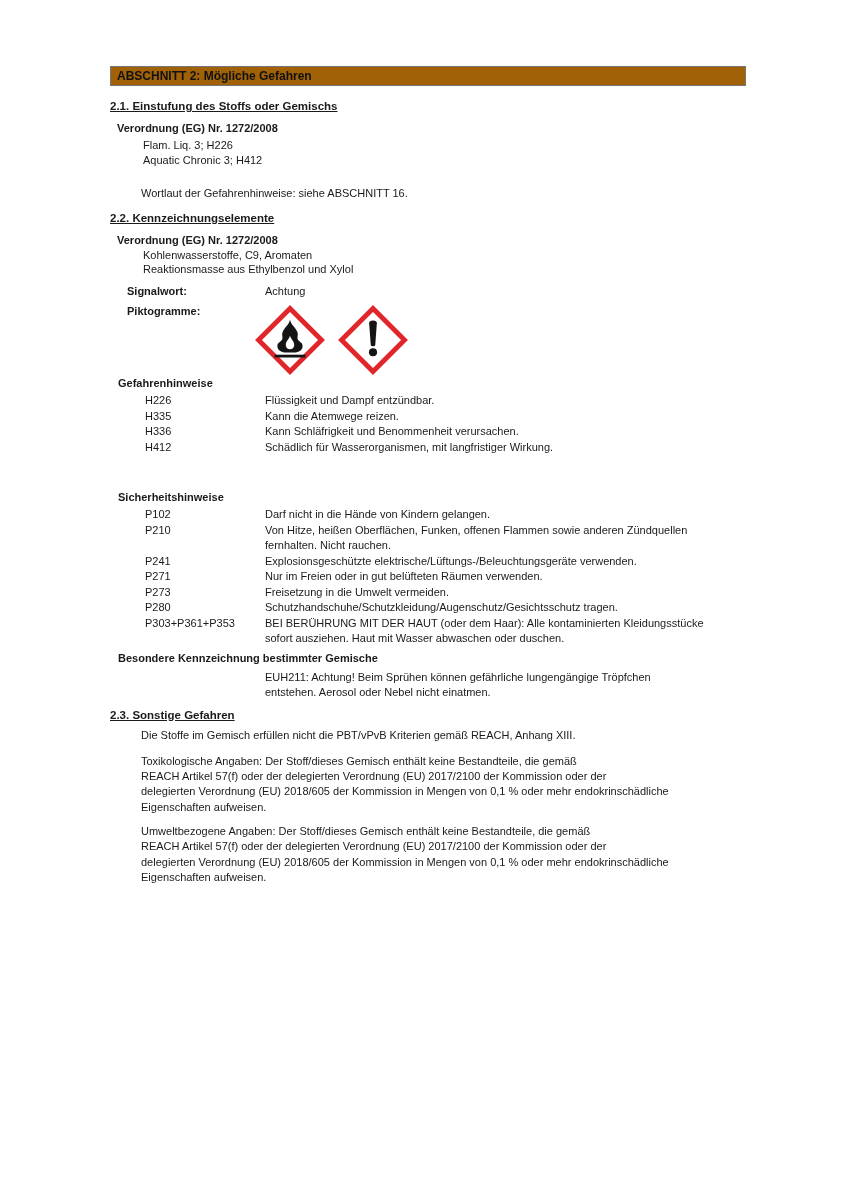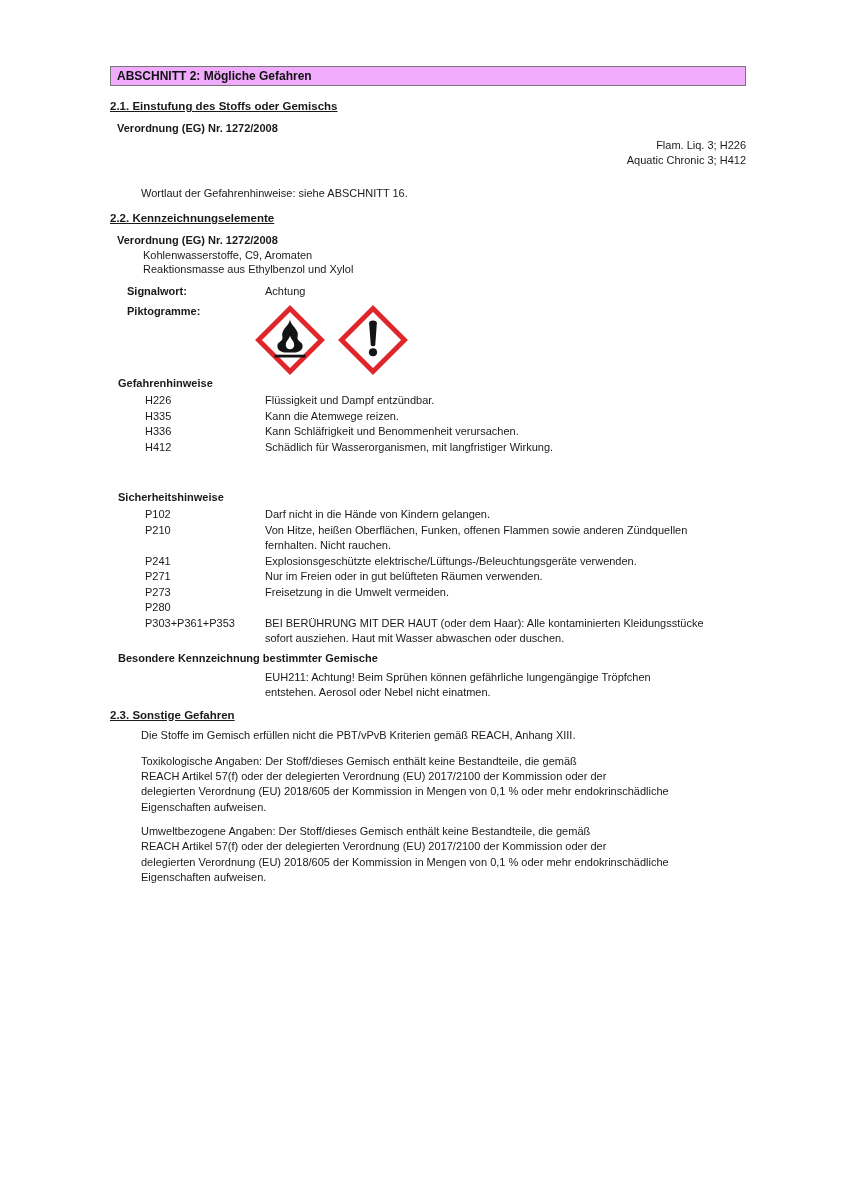--- a/index.html
+++ b/index.html
@@ -7,29 +7,29 @@
     width:849px; height:1200px; background:#ffffff;
     font-family:"Liberation Sans", sans-serif;
     font-size:11px; color:#1a1a1a;
     -webkit-font-smoothing:antialiased;
   }
   .page { position:relative; width:849px; height:1200px; overflow:hidden; background:#fff; }
   .content { position:absolute; left:110px; top:66px; width:636px; }
 
   .section-bar {
     box-sizing:border-box; width:636px; height:20px;
-    background:#f0abfc; border:1px solid #757575;
+    background:#a16207; border:1px solid #757575;
     font-weight:bold; font-size:12px; line-height:18px;
     padding-left:6px; color:#111;
   }
 
   .h-num { font-weight:bold; font-size:11.5px; text-decoration:underline; margin-top:14px; }
 
   .reg { font-weight:bold; margin-left:7px; margin-top:10px; }
-  .ind-items { margin-left:33px; margin-top:4px; line-height:14.5px;text-align:right; }
+  .ind-items { margin-left:33px; margin-top:4px; line-height:14.5px; }
   .ind-items-tight { margin-left:33px; margin-top:3px; line-height:13.5px; }
   .note { margin-left:31px; margin-top:20px; }
 
   .sub-head { font-weight:bold; margin-left:17px; margin-top:10px; }
   .group-head { font-weight:bold; margin-left:8px; }
 
   .kv-row { display:flex; margin-top:9px; }
   .kv-row .kv-label { font-weight:bold; margin-left:17px; width:138px; }
 
   .picto-row { display:flex; margin-top:8px; }
@@ -154,20 +154,21 @@
       <div class="code-row">
         <span class="code">P271</span>
         <span class="txt">Nur im Freien oder in gut belüfteten Räumen verwenden.</span>
       </div>
       <div class="code-row">
         <span class="code">P273</span>
         <span class="txt">Freisetzung in die Umwelt vermeiden.</span>
       </div>
       <div class="code-row">
         <span class="code">P280</span>
+        <span class="txt">Schutzhandschuhe/Schutzkleidung/Augenschutz/Gesichtsschutz tragen.</span>
       </div>
       <div class="code-row">
         <span class="code">P303+P361+P353</span>
         <span class="txt">BEI BERÜHRUNG MIT DER HAUT (oder dem Haar): Alle kontaminierten Kleidungsstücke
 sofort ausziehen. Haut mit Wasser abwaschen oder duschen.</span>
       </div>
     </div>
 
     <div class="group-head mt-5">Besondere Kennzeichnung bestimmter Gemische</div>
     <div class="euh-text">EUH211: Achtung! Beim Sprühen können gefährliche lungengängige Tröpfchen

